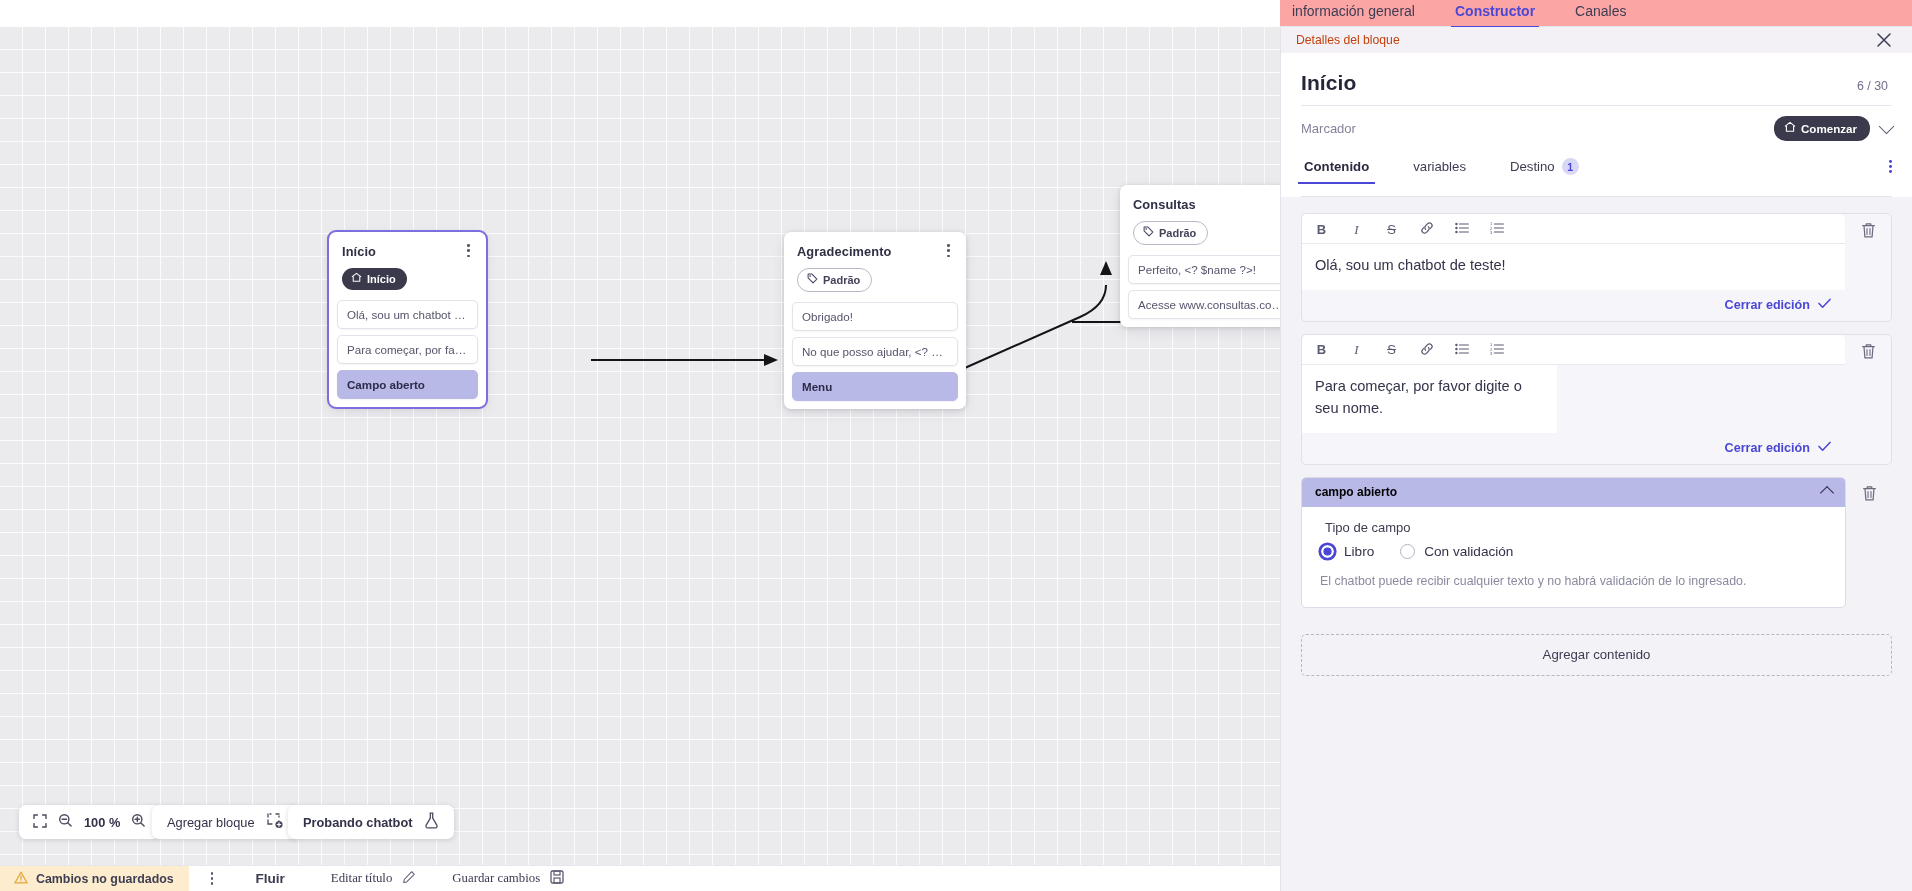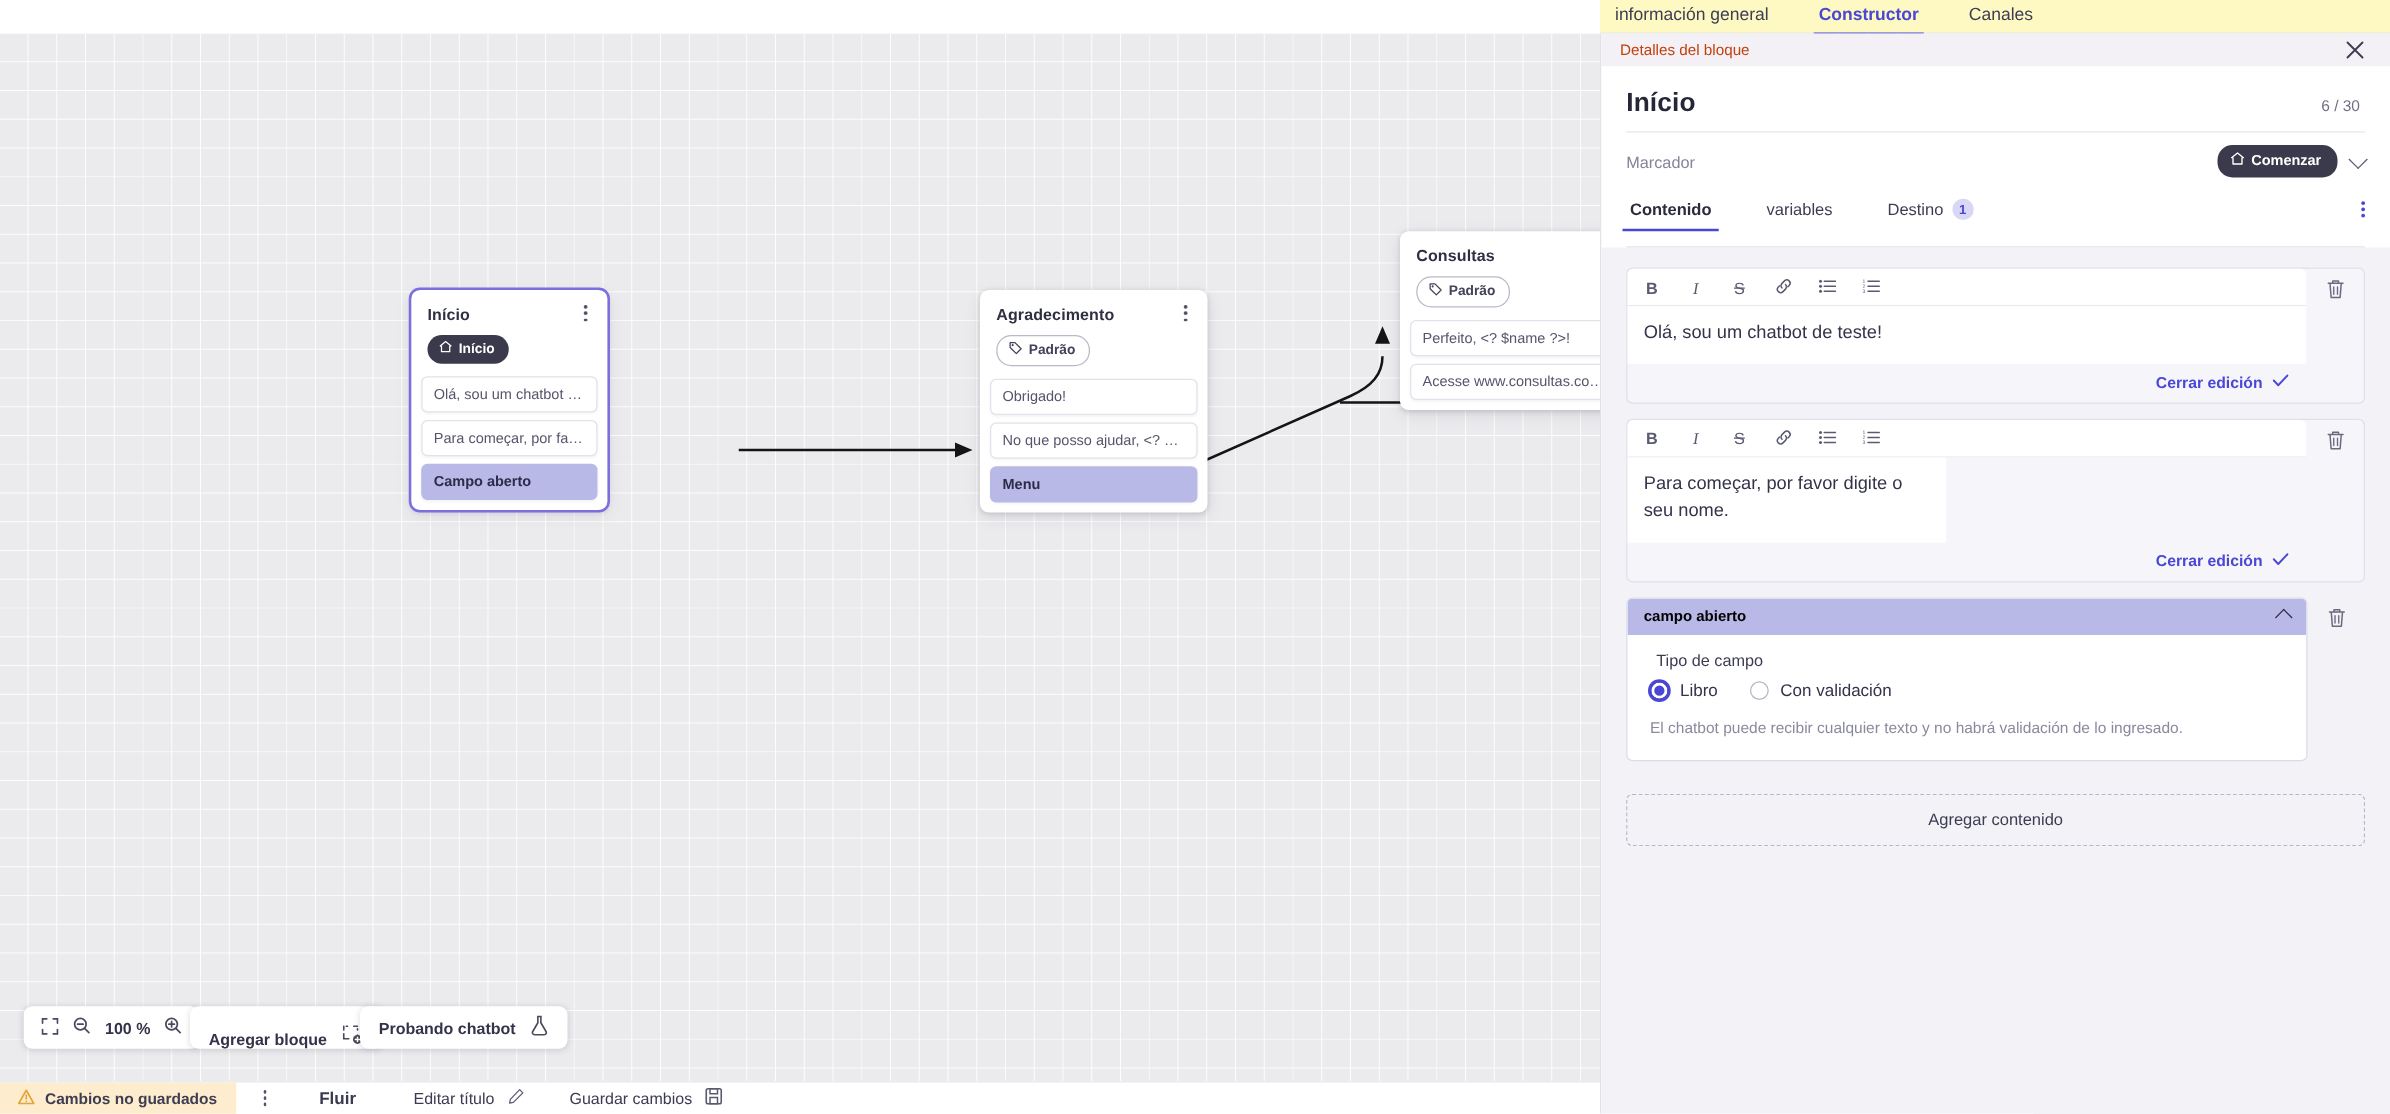--- a/index.html
+++ b/index.html
@@ -37,21 +37,21 @@
   .bot-title { margin-left: 27px; font-size: 17px; color: #5a5a6e; font-weight: 400; }
   .pencil-ic { margin-left: 14px; }
   .badge-inedito {
     margin-left: 18px; padding: 3px 11px 4px; border:1px solid #c9c9d6; border-radius: 11px;
     font-size: 12px; color:#5e5e72; background:#fbfbfd;
   }
 
   
   .top-tabs {
     position: absolute; top: 0; right: 0; width: 632px; height: 27px;
-    background: #fef9c3; display: flex; align-items: center; justify-content: flex-start;
+    background: #fca5a5; display: flex; align-items: center; justify-content: flex-start;
     padding-left: 12px; gap: 40px; border-bottom: 1px solid #e6e6ec;
   }
   .top-tab { font-size: 14px; color: #3d3d54; padding-bottom: 5px; position: relative; cursor: pointer; white-space: nowrap;}
   .top-tab.active { color: #4a47d4; font-weight: 700; }
   .top-tab.active::after {
     content:""; position:absolute; left:-4px; right:-4px; bottom:-5px; height:2.5px; background:#4a47d4;
   }
 
   
   .canvas {
@@ -94,40 +94,40 @@
   }
   .msg.hl { background:#b9b9e8; border-color:#b9b9e8; color:#2c2c4a; font-weight:700; }
 
   
   .cv-ctrl {
     position:absolute; display:flex; align-items:center; background:#fff;
     border-radius:7px; box-shadow: 0 1px 5px rgba(30,30,50,.16); height:34px;
     font-size:12.8px; color:#33334a; cursor:pointer; user-select:none;
   }
   #zoom-control { left:19px; bottom:26px; padding: 0 14px; gap:11px; font-weight:600;}
-  #add-block-btn { left:152px; bottom:26px; padding: 0 15px; gap:12px; font-weight:700;align-items:flex-end;}
+  #add-block-btn { left:152px; bottom:26px; padding: 0 15px; gap:12px; font-weight:400;}
   #test-bot-btn { left:288px; bottom:26px; padding: 0 15px; gap:12px; font-weight:600;}
 
   
   .footer {
     position:absolute; left:0; bottom:0; width:1560px; height:26px;
     background:#ffffff; display:flex; align-items:center; border-top:1px solid #e6e6ec;
   }
   .unsaved {
     height:26px; background:#fdeccd; display:flex; align-items:center; gap:8px;
     padding: 0 15px 0 14px; font-size:12.4px; color:#3e3e52; font-weight:600; white-space:nowrap;
   }
   .foot-kebab { margin-left:22px; display:flex; flex-direction:column; gap:2.4px; cursor:pointer;}
   .foot-kebab i { width:2.7px;height:2.7px;border-radius:50%;background:#55556a;}
   .foot-tab {
     margin-left: 26px; font-size:13.6px; font-weight:700; color:#3b3b52;
     padding: 4px 16px 5px; position:relative; cursor:pointer;
   }
   .foot-tab.active::after { content:""; position:absolute; left:0; right:0; bottom:-5px; height:2.5px; background:#4a47d4;}
-  .foot-act { margin-left: 30px; display:flex; align-items:center; gap:10px; font-size:12.8px; color:#3b3b52; cursor:pointer;}
+  .foot-act { margin-left: 30px; display:flex; align-items:center; gap:10px; font-size:12.8px; color:#3b3b52; cursor:pointer;font-family:Liberation Serif, serif;}
 
   
   .panel {
     position:absolute; top:27px; right:0; width:632px; height:864px;
     background:#ffffff; border-left:1px solid #e2e2ea; display:flex; flex-direction:column;
   }
   .panel-head {
     height:26px; background:#f3f1f6; display:flex; align-items:center; justify-content:space-between;
     padding: 0 20px 0 15px; font-size:12.2px; color:#c2410c;
   }

